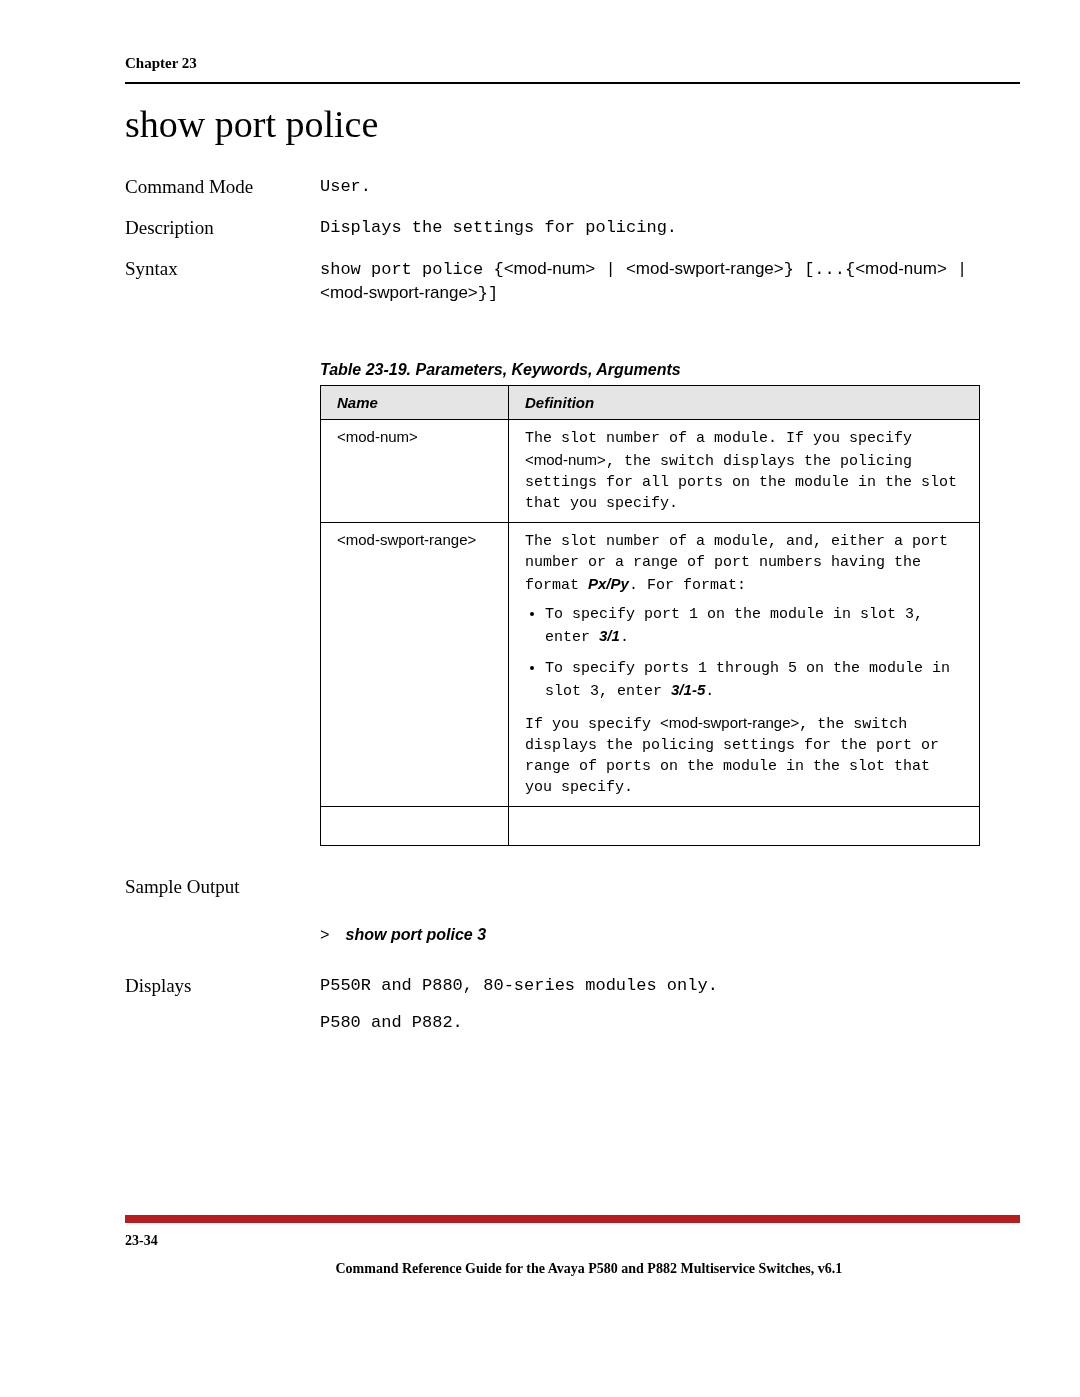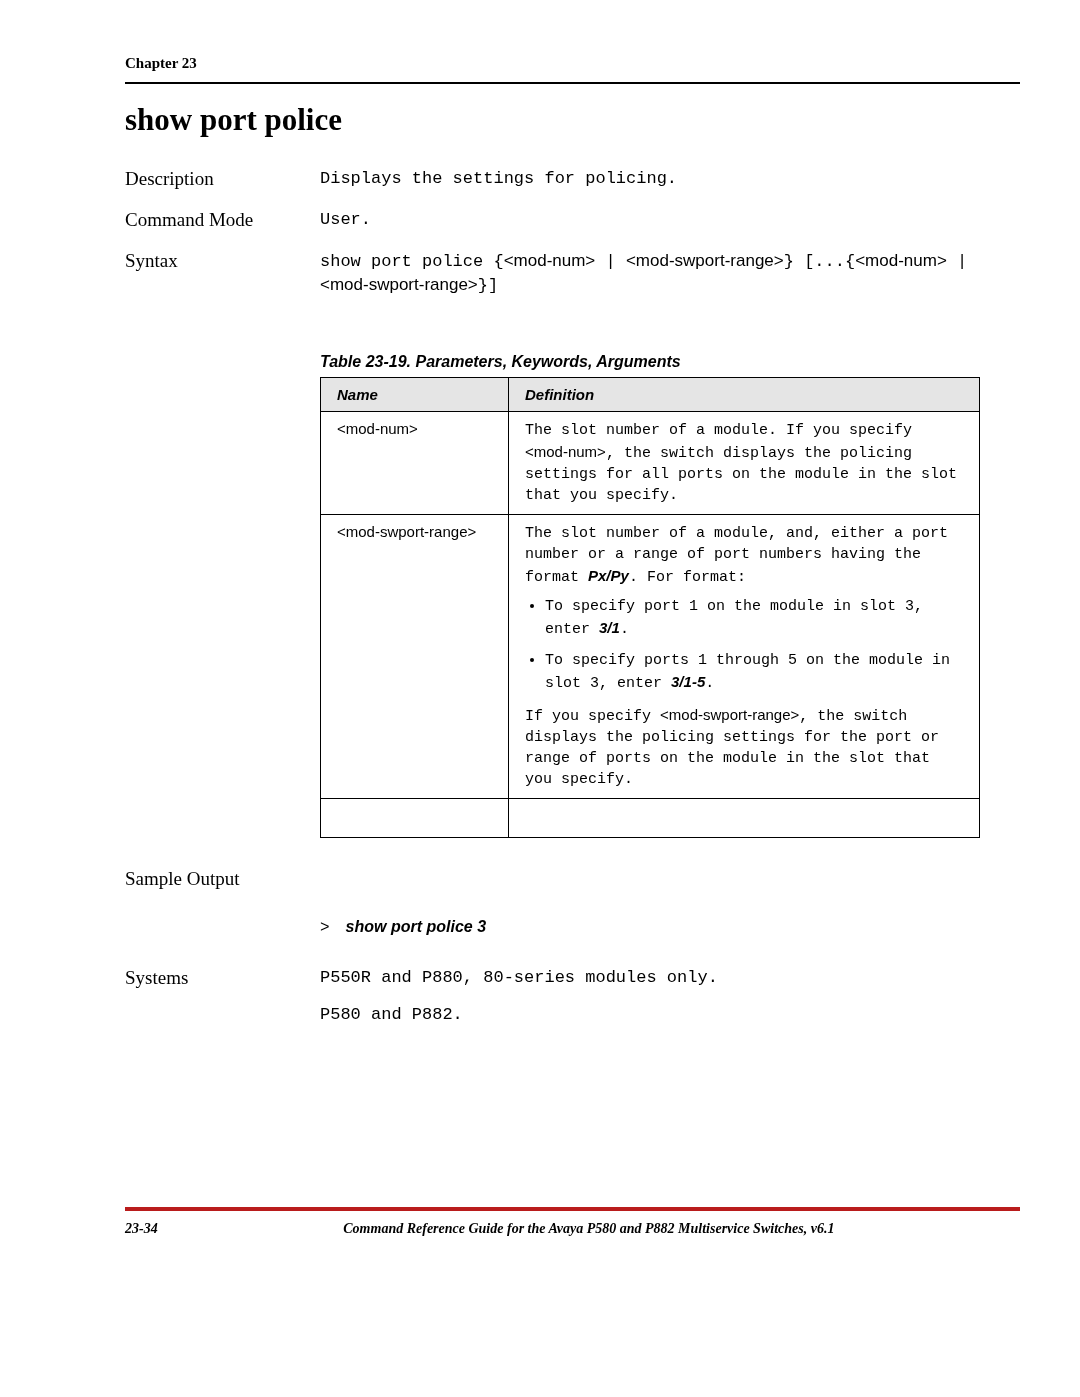--- a/index.html
+++ b/index.html
@@ -19,22 +19,22 @@
   .chapter-head {
     font-size: 15px;
     font-weight: bold;
     margin-bottom: 10px;
   }
   .rule-top {
     border-top: 2px solid #000;
     margin: 0 0 18px 0;
   }
   .title {
-    font-size: 31px;
-    font-weight: bold;
+    font-size: 38px;
+    font-weight: normal;
     margin: 18px 0 30px 0;
   }
   .row {
     display: flex;
     align-items: flex-start;
     margin-bottom: 18px;
   }
   .label-col {
     width: 195px;
     flex-shrink: 0;
@@ -98,55 +98,55 @@
   .blank-row td { height: 22px; }
 
   .sample-block { margin-left: 195px; margin-top: 28px; margin-bottom: 30px; }
   .sample-cmd {
     font-family: Arial, Helvetica, sans-serif;
     font-weight: bold;
     font-style: italic;
     font-size: 16px;
   }
   .footer {
-    border-top: 4px solid #b91c1c;
+    border-top: 8px solid #b91c1c;
     margin-top: 180px;
     padding-top: 10px;
     display: flex;
     justify-content: space-between;
     font-size: 14px;
-    font-style: italic;
   }
   .footer-left { font-weight: bold; }
   .footer-right {
     font-weight: bold;
     text-align: center;
     flex: 1;
+    margin-top: 28px;
   }
   .sans-bold { font-family: Arial, Helvetica, sans-serif; font-weight: bold; }
   .sans-ital { font-family: Arial, Helvetica, sans-serif; font-style: italic; }
 </style>
 </head>
 <body>
 
 <div class="page">
 
   <div class="chapter-head">Chapter 23</div>
   <div class="rule-top"></div>
 
   <h1 class="title">show port police</h1>
 
   <div class="row">
+    <div class="label-col">Command Mode</div>
+    <div class="value-col">User.</div>
+  </div>
+
+  <div class="row">
     <div class="label-col">Description</div>
     <div class="value-col">Displays the settings for policing.</div>
-  </div>
-
-  <div class="row">
-    <div class="label-col">Command Mode</div>
-    <div class="value-col">User.</div>
   </div>
 
   <div class="row">
     <div class="label-col">Syntax</div>
     <div class="value-col-plain">
       <span class="mono">show port police {</span><span class="sans">&lt;mod-num&gt;</span><span class="mono"> | </span><span class="sans">&lt;mod-swport-range&gt;</span><span class="mono">} [...{</span><span class="sans">&lt;mod-num&gt;</span><span class="mono"> | </span><span class="sans">&lt;mod-swport-range&gt;</span><span class="mono">}]</span>
     </div>
   </div>
 
   <div class="table-caption">Table 23-19.  Parameters, Keywords, Arguments</div>
@@ -191,21 +191,21 @@
     <div class="label-col">Sample Output</div>
   </div>
 
   <div class="sample-block">
     <span class="mono">&gt;</span>
     <span>&nbsp;&nbsp;</span>
     <span class="sample-cmd">show port police 3</span>
   </div>
 
   <div class="row">
-    <div class="label-col">Systems</div>
+    <div class="label-col">Displays</div>
     <div class="value-col">
       <div>P550R and P880, 80-series modules only.</div>
       <div style="margin-top:14px">P580 and P882.</div>
     </div>
   </div>
 
   <div class="footer">
     <div class="footer-left">23-34</div>
     <div class="footer-right">Command Reference Guide for the Avaya P580 and P882 Multiservice Switches, v6.1</div>
   </div>

